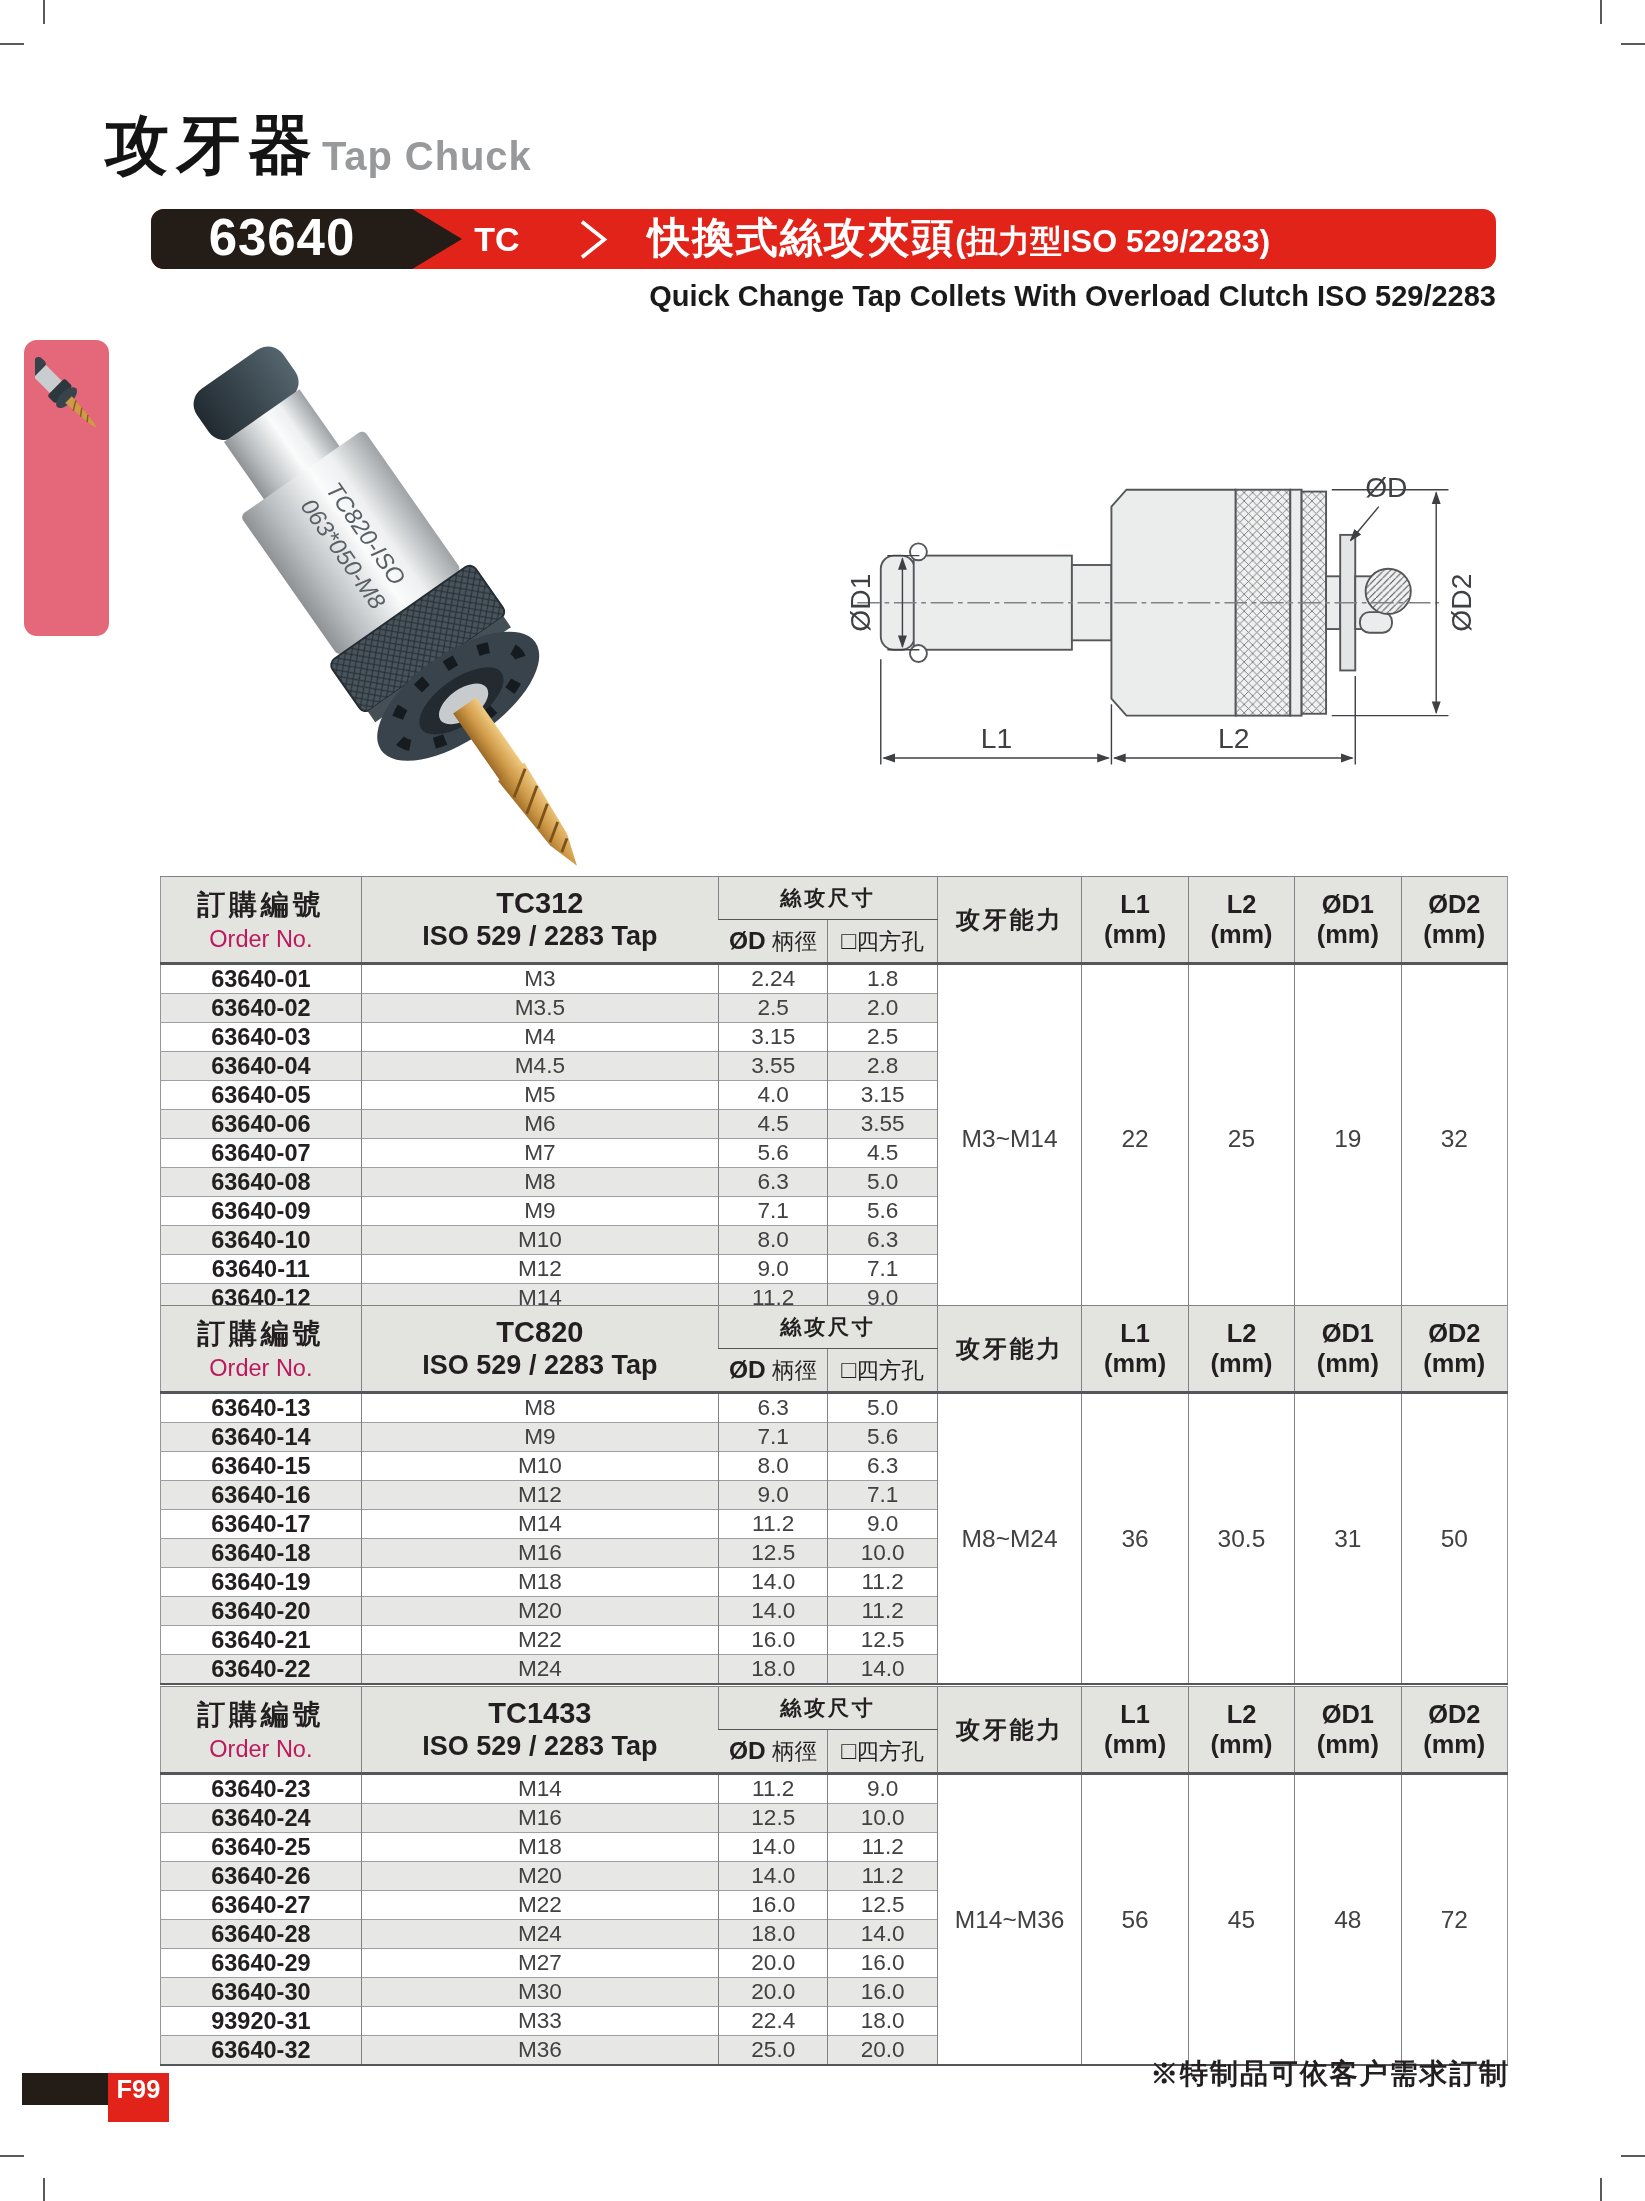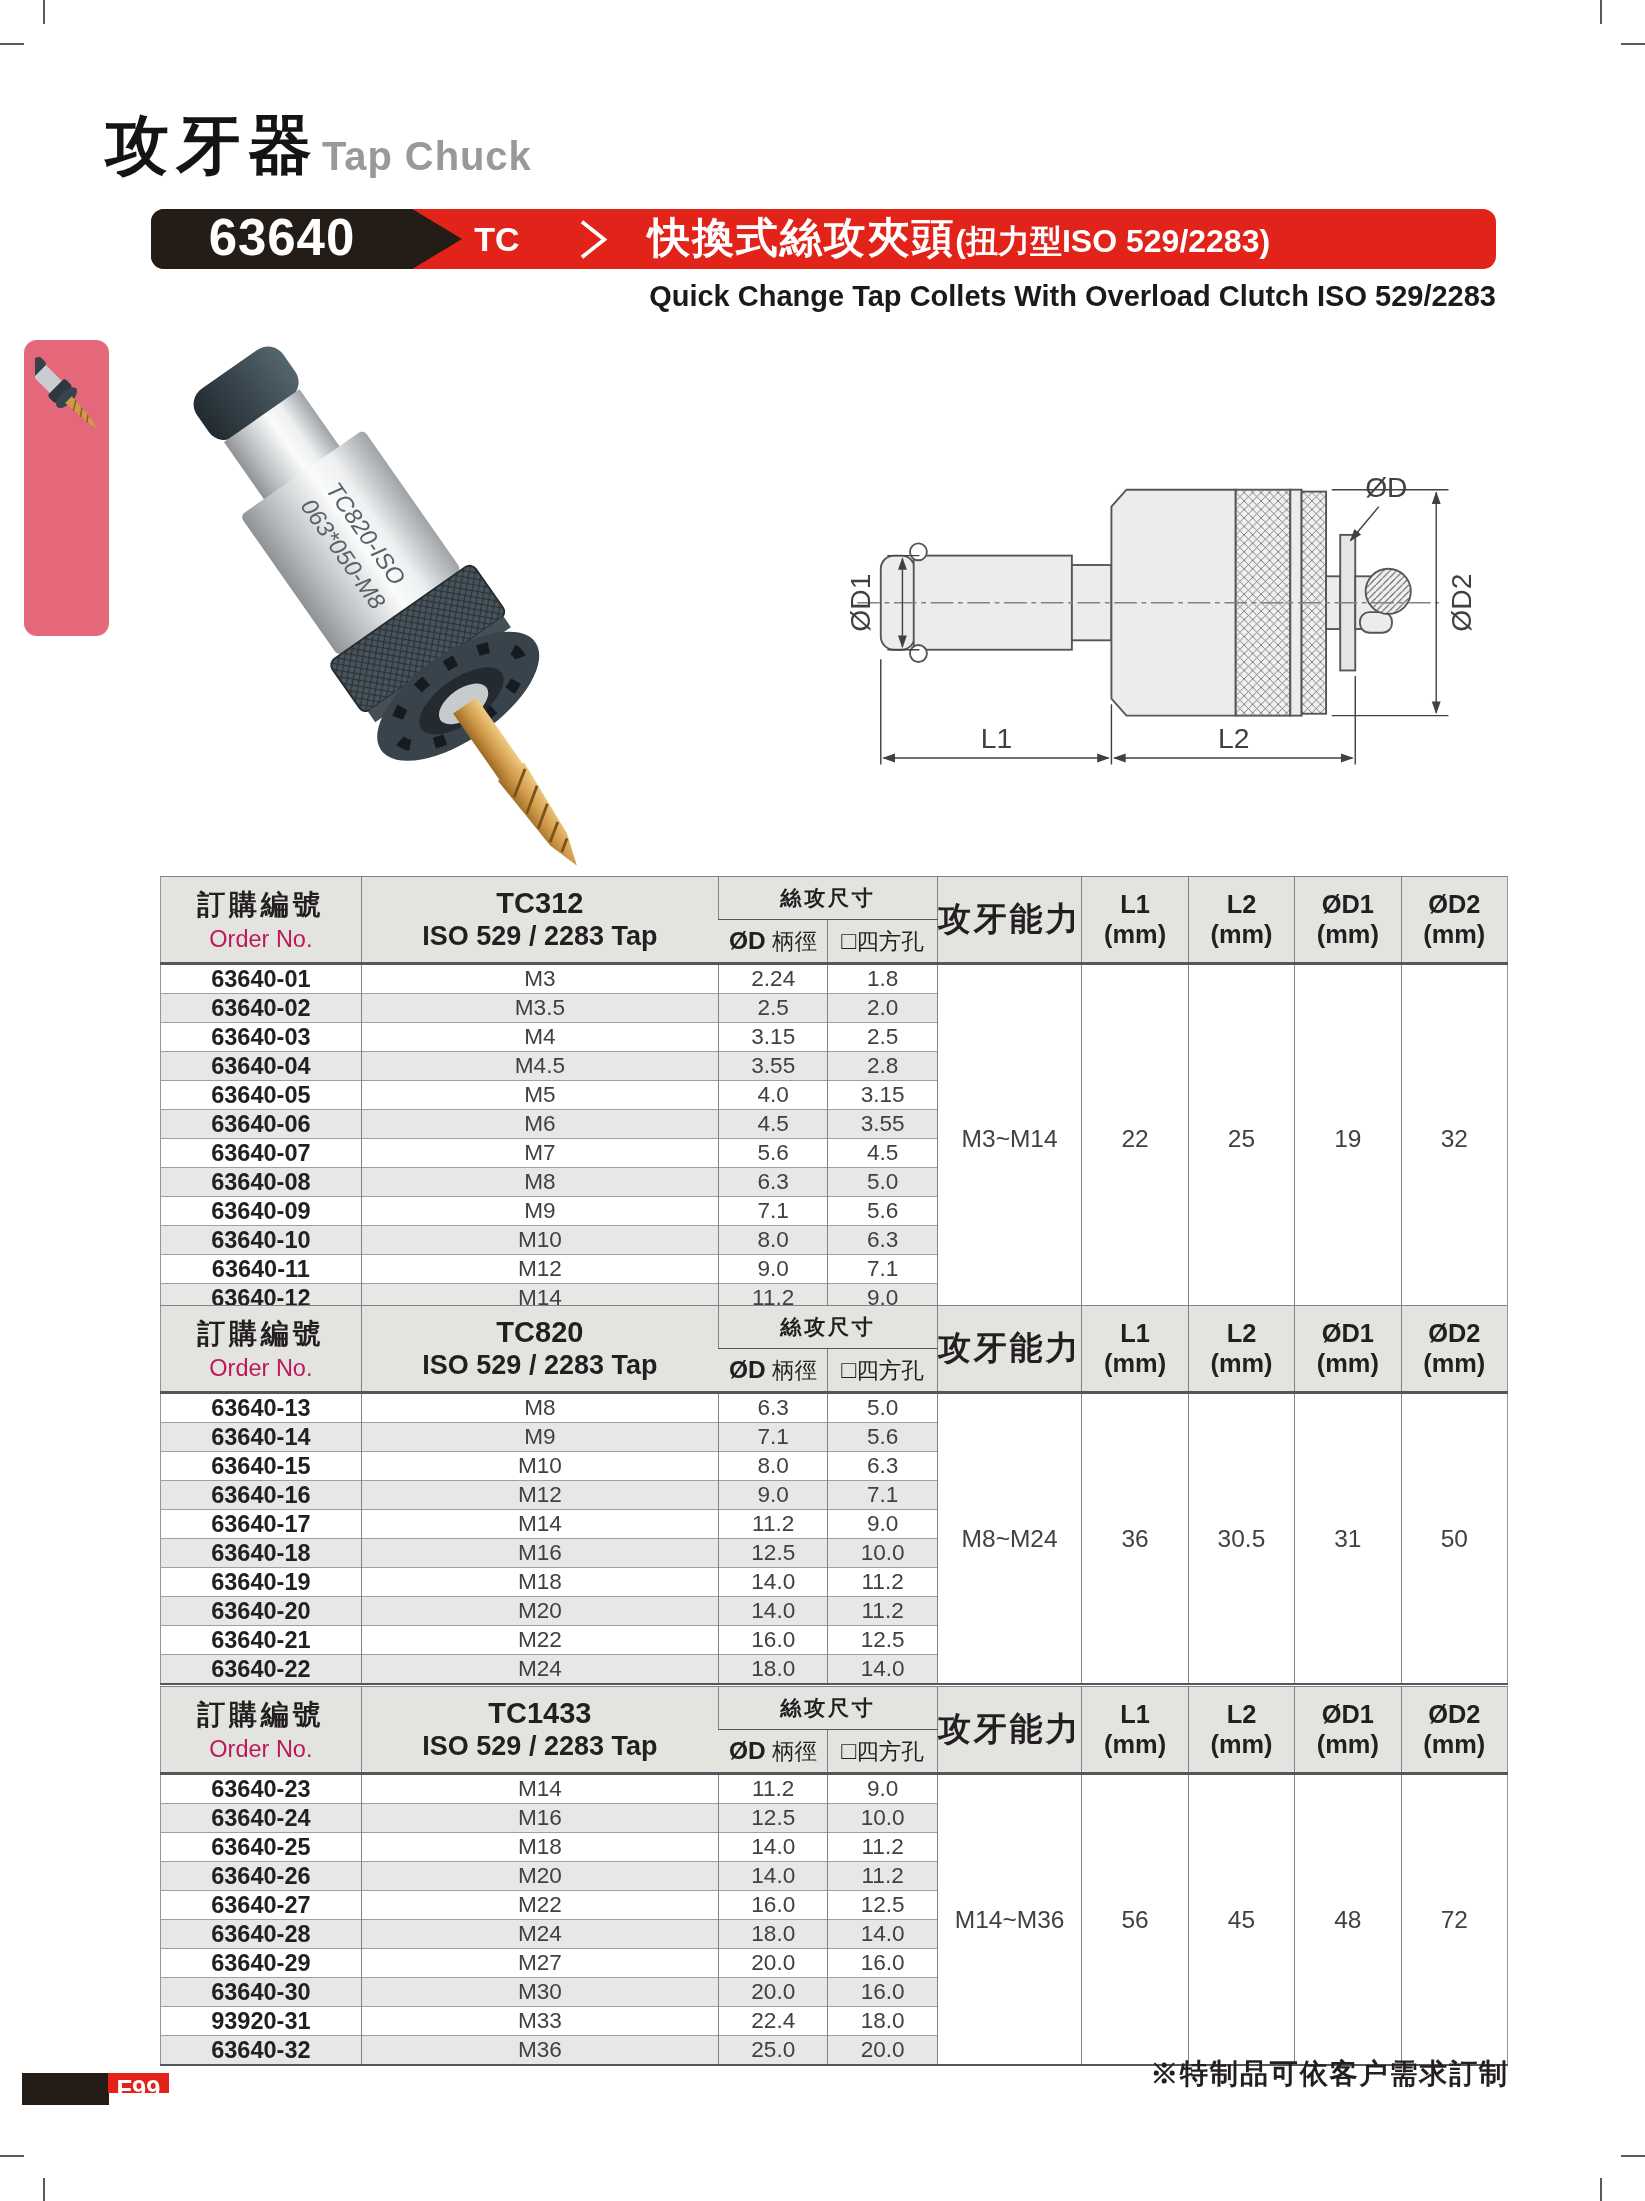--- a/index.html
+++ b/index.html
@@ -45,31 +45,31 @@
   .spec th,.spec td{border-left:0.9px solid #808285;padding:0;text-align:center;vertical-align:middle;}
   .spec th:first-child,.spec td:first-child{border-left:none;}
   .spec thead th{background:#e3e4e0;height:42px;}
   .spec .th-order .zh{font-size:28px;font-weight:bold;letter-spacing:3.8px;}
   .spec .th-order .en{font-size:23.5px;font-weight:normal;color:#be185d;margin-top:1.9px;}
   .spec .th-model .model{font-size:29px;font-weight:bold;}
   .spec .th-model .iso{font-size:27px;font-weight:bold;margin-top:1.9px;}
   .spec .th-size{font-size:21px;font-weight:bold;border-bottom:1.9px solid #55565a;letter-spacing:2.8px;}
   .spec .th-sub{font-size:22.6px;font-weight:normal;}
   .spec .th-sub .sym{font-weight:bold;font-size:24.5px;}
-  .spec .th-cap{font-size:33px;font-weight:bold;letter-spacing:2.8px;}
+  .spec .th-cap{font-size:24px;font-weight:bold;letter-spacing:2.8px;}
   .spec .th-dim span{display:block;font-size:25.4px;font-weight:bold;line-height:1.15;}
   .spec tbody td{height:28px;font-size:22.6px;color:#414042;border-top:0.9px solid #9d9fa2;background:#fff;}
   .spec tbody tr:nth-child(even) td{background:#e7e8e5;}
   .spec tbody td:first-child{font-weight:bold;color:#231f20;font-size:23.5px;}
   .spec tbody tr:first-child td{border-top:3.8px solid #55565a;}
   .spec tbody td.merged{background:#fff;font-size:24.5px;color:#414042;font-weight:normal;}
 
   .footnote{left:151px;top:2055px;width:1358px;text-align:right;font-size:28px;font-weight:bold;color:#231f20;letter-spacing:1.9px;}
   .footer-black{left:21.7px;top:2073px;width:87px;height:32px;background:#231c17;}
-  .footer-red{left:108px;top:2073px;width:61px;height:20px;background:#e2231a;color:#fff;
+  .footer-red{left:108px;top:2073px;width:61px;height:49px;background:#e2231a;color:#fff;
               font-size:25.4px;font-weight:bold;text-align:center;line-height:32px;}
 
   svg text{font-family:"Liberation Sans",sans-serif;}
 </style>
 </head>
 <body>
 
 <div class="page">
 
   <div class="crop" style="left:43px;top:0;width:1.9px;height:23.5px;"></div>

